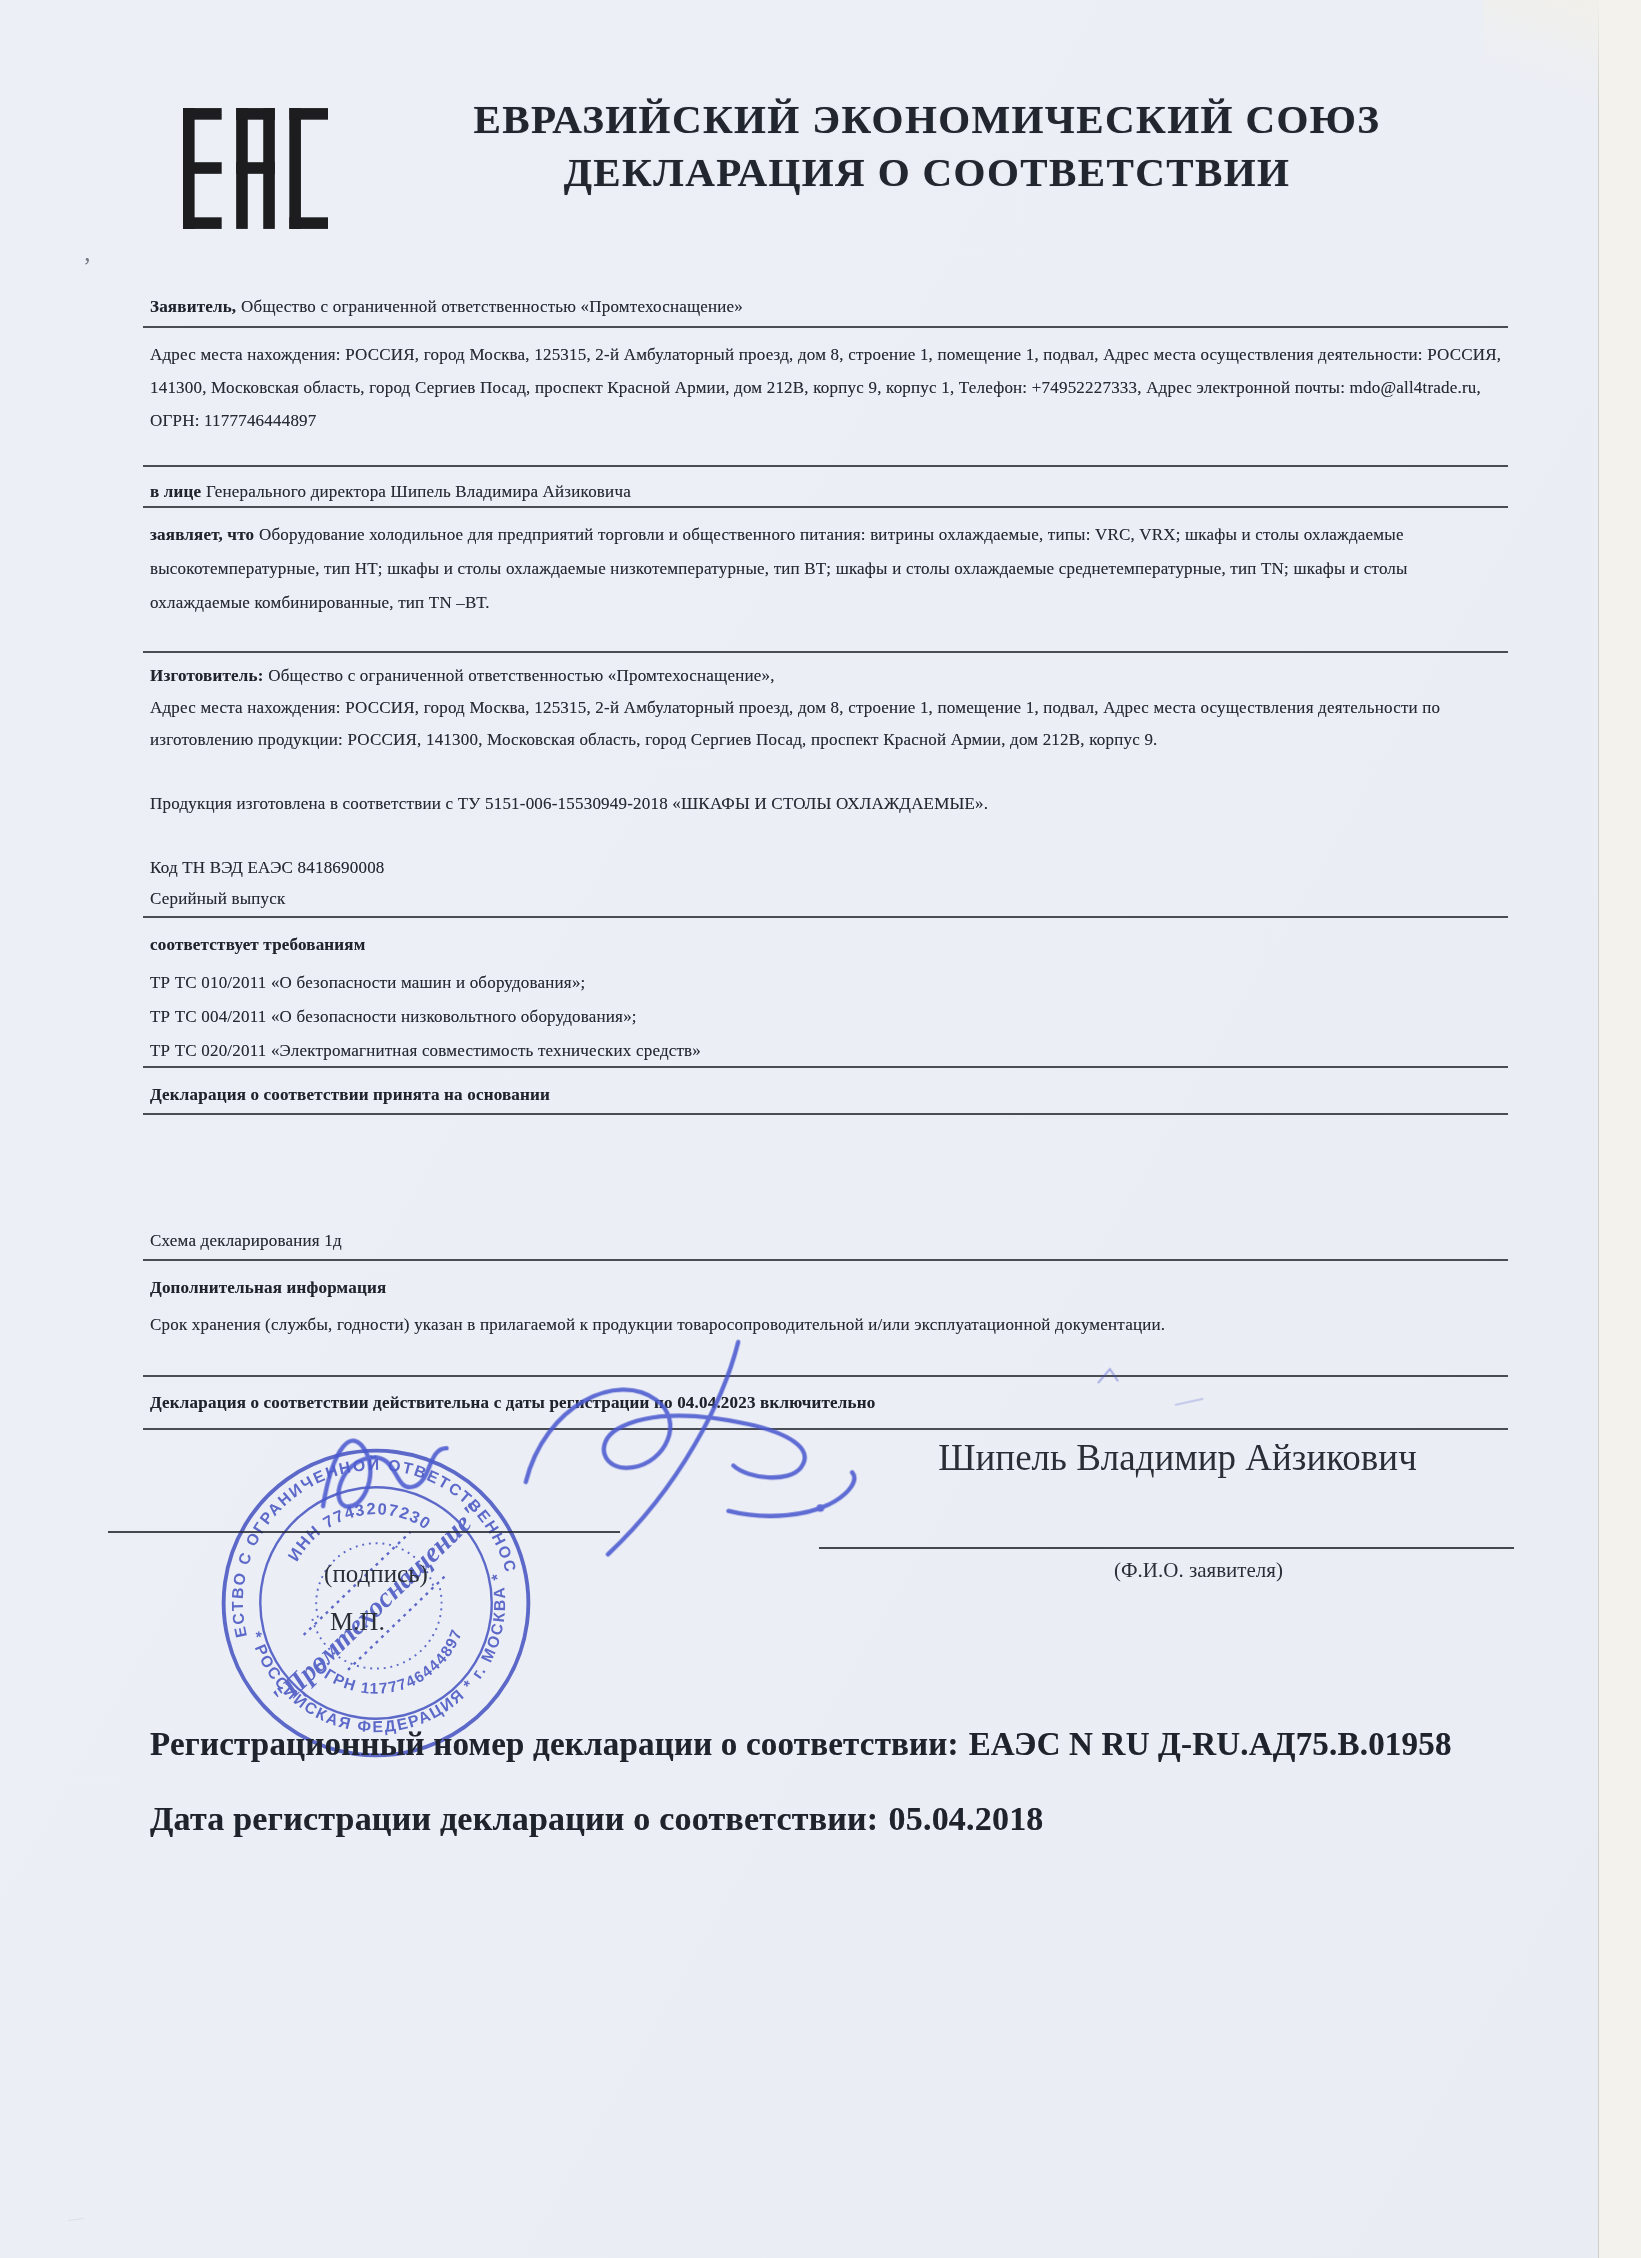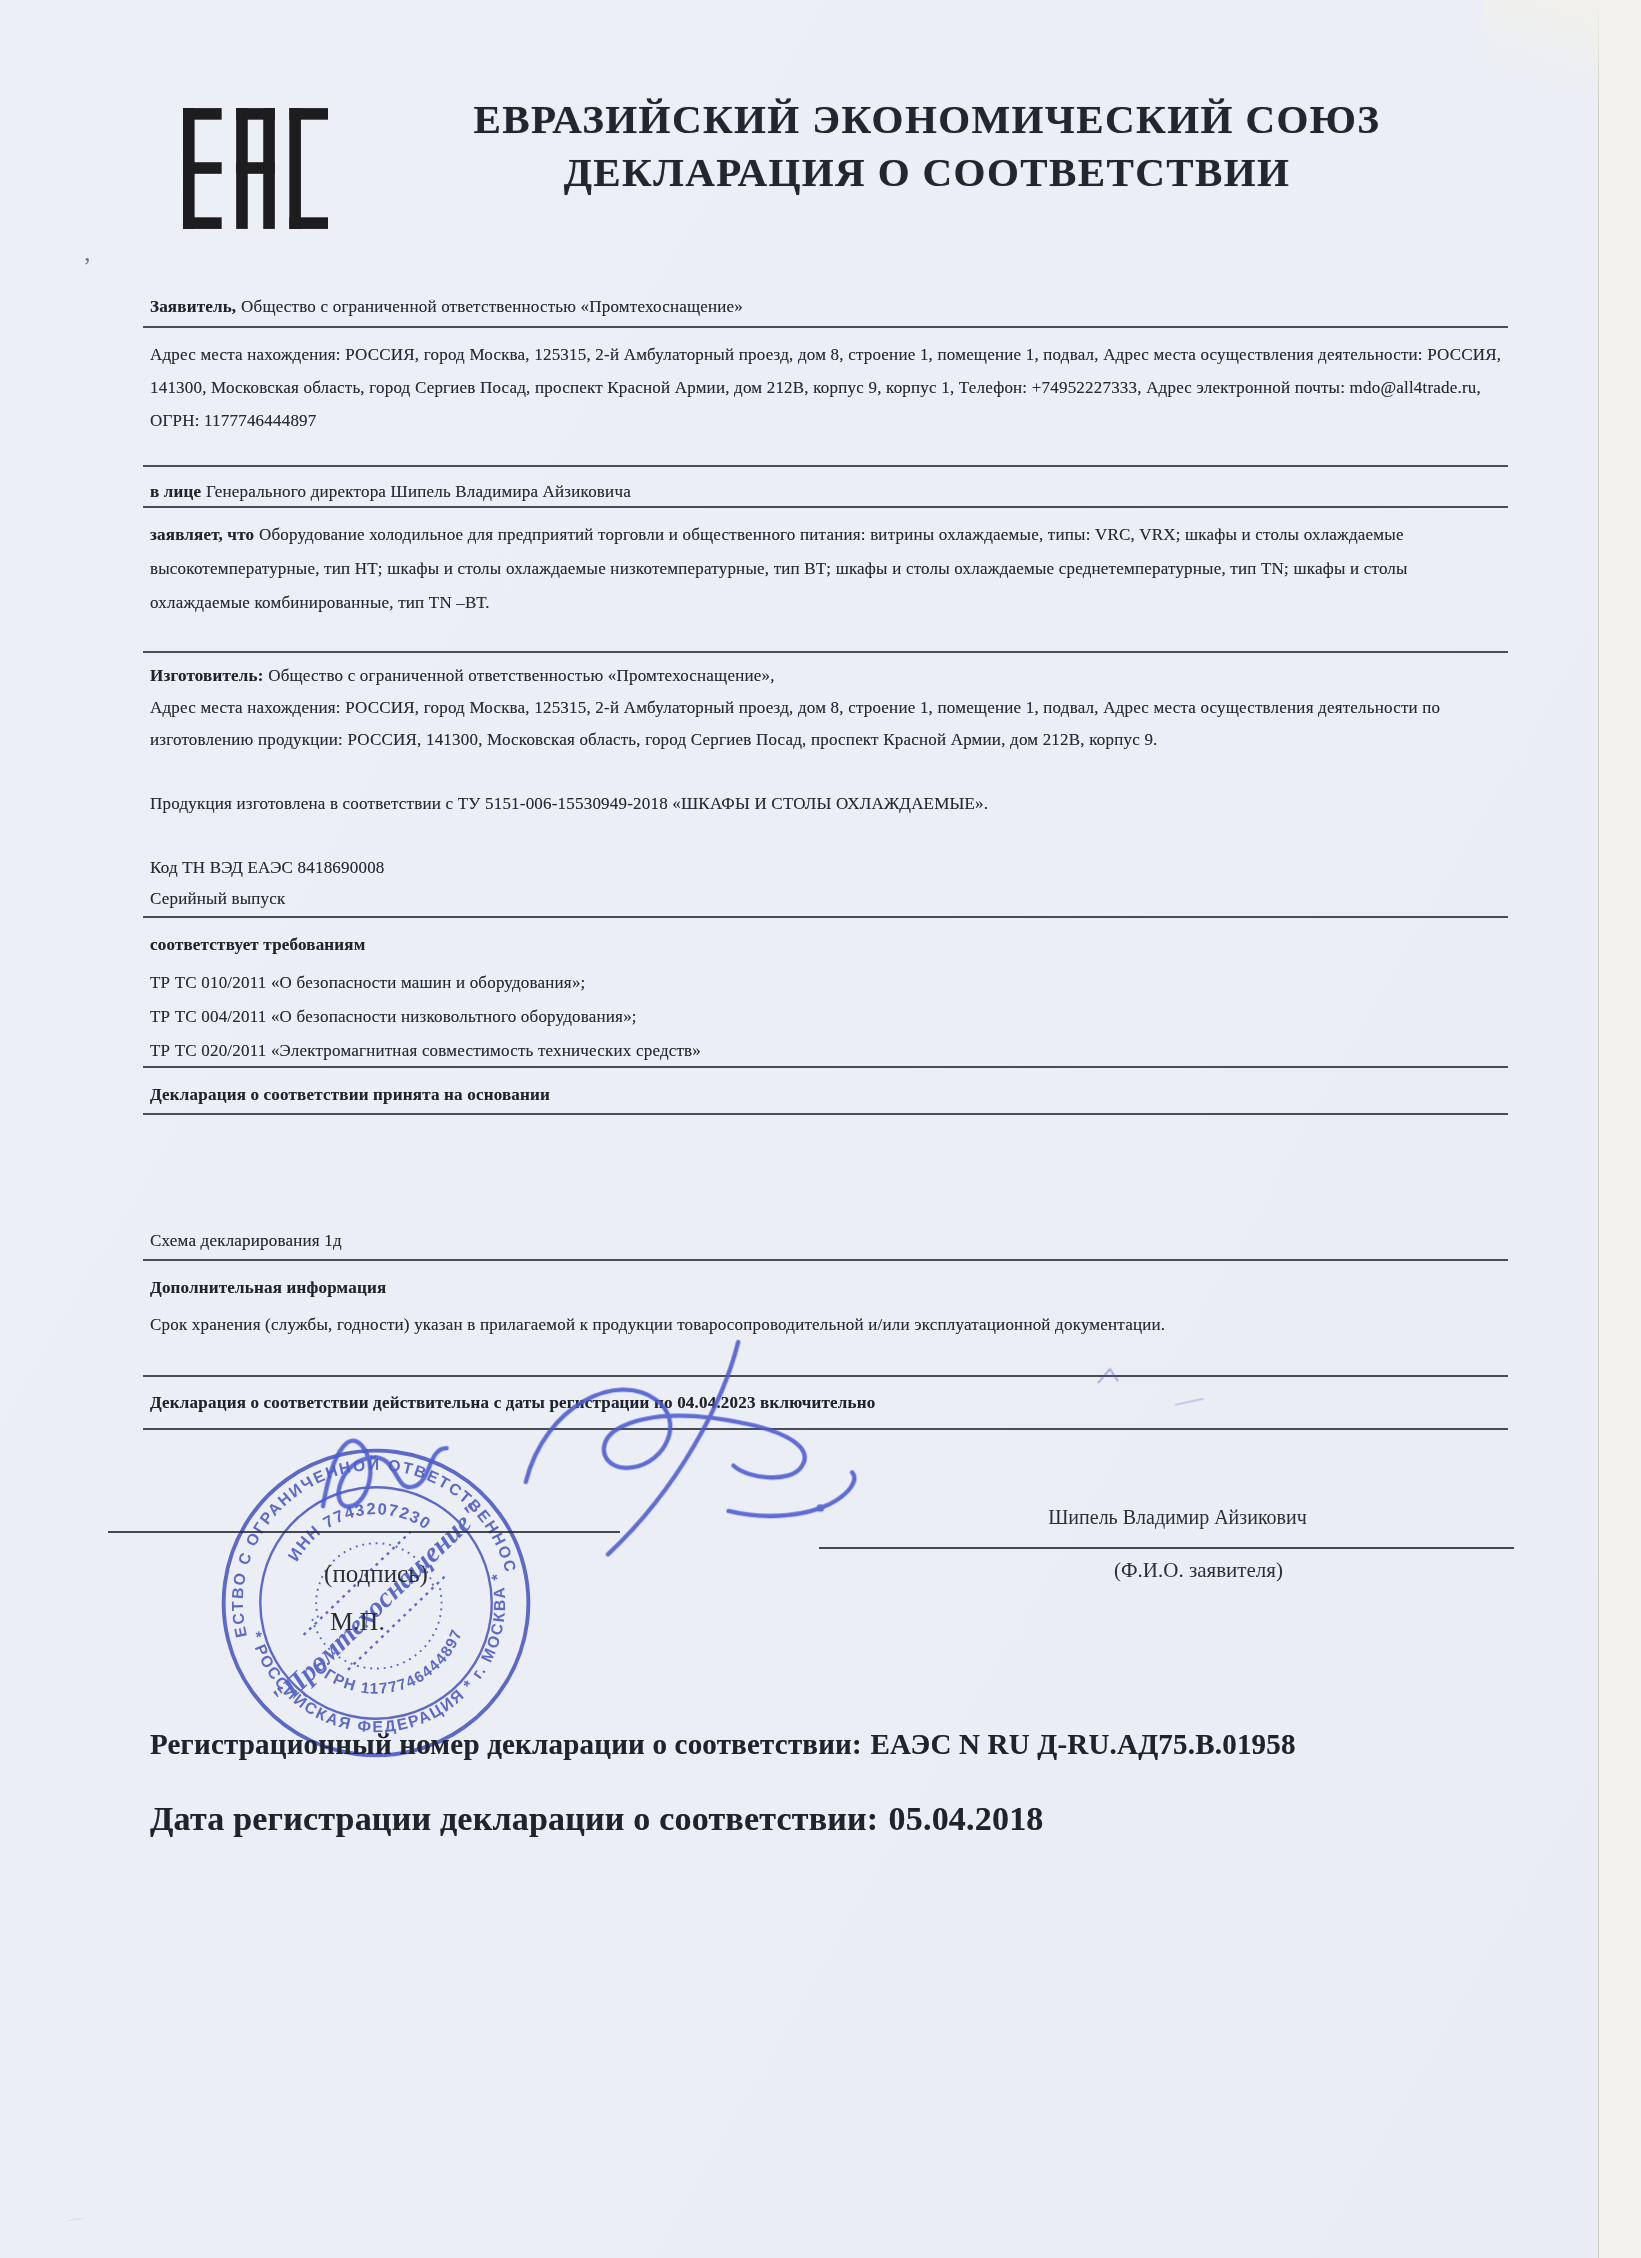--- a/index.html
+++ b/index.html
@@ -146,22 +146,22 @@
         <path d="M 888,72 l 12,-14 l 8,12" stroke-width="2" opacity=".5"></path>
         <path d="M 968,95 l 28,-6" stroke-width="2" opacity=".3"></path>
       </g>
     </svg>
   </div>
 
   <div class="sig-line" style="left:108px;top:1531px;width:512px"></div>
   <div class="caption center" style="left:241px;top:1560px;width:270px">(подпись)</div>
   <div class="caption" style="left:330px;top:1607px;font-size:26px">М.П.</div>
 
-  <div class="caption center" style="left:888px;top:1506px;width:579px;font-size:20px">Шипель Владимир Айзикович</div>
+  <div class="caption center" style="left:888px;top:1436px;width:579px;font-size:37px">Шипель Владимир Айзикович</div>
   <div class="sig-line" style="left:819px;top:1547px;width:695px"></div>
   <div class="caption center" style="left:909px;top:1558px;width:579px;font-size:21px">(Ф.И.О. заявителя)</div>
 
-  <div class="txt b" style="top:1728px;font-size:29px"><span style="margin-right:.3em">Регистрационный номер декларации о соответствии:</span><span>ЕАЭС N RU Д-RU.АД75.В.01958</span></div>
+  <div class="txt b" style="top:1728px;font-size:33px"><span style="margin-right:.3em">Регистрационный номер декларации о соответствии:</span><span>ЕАЭС N RU Д-RU.АД75.В.01958</span></div>
 
   <div class="txt b" style="top:1802px;font-size:34px"><span style="margin-right:.3em">Дата регистрации декларации о соответствии:</span><span>05.04.2018</span></div>
 
 </div>
 
 
 </body></html>

